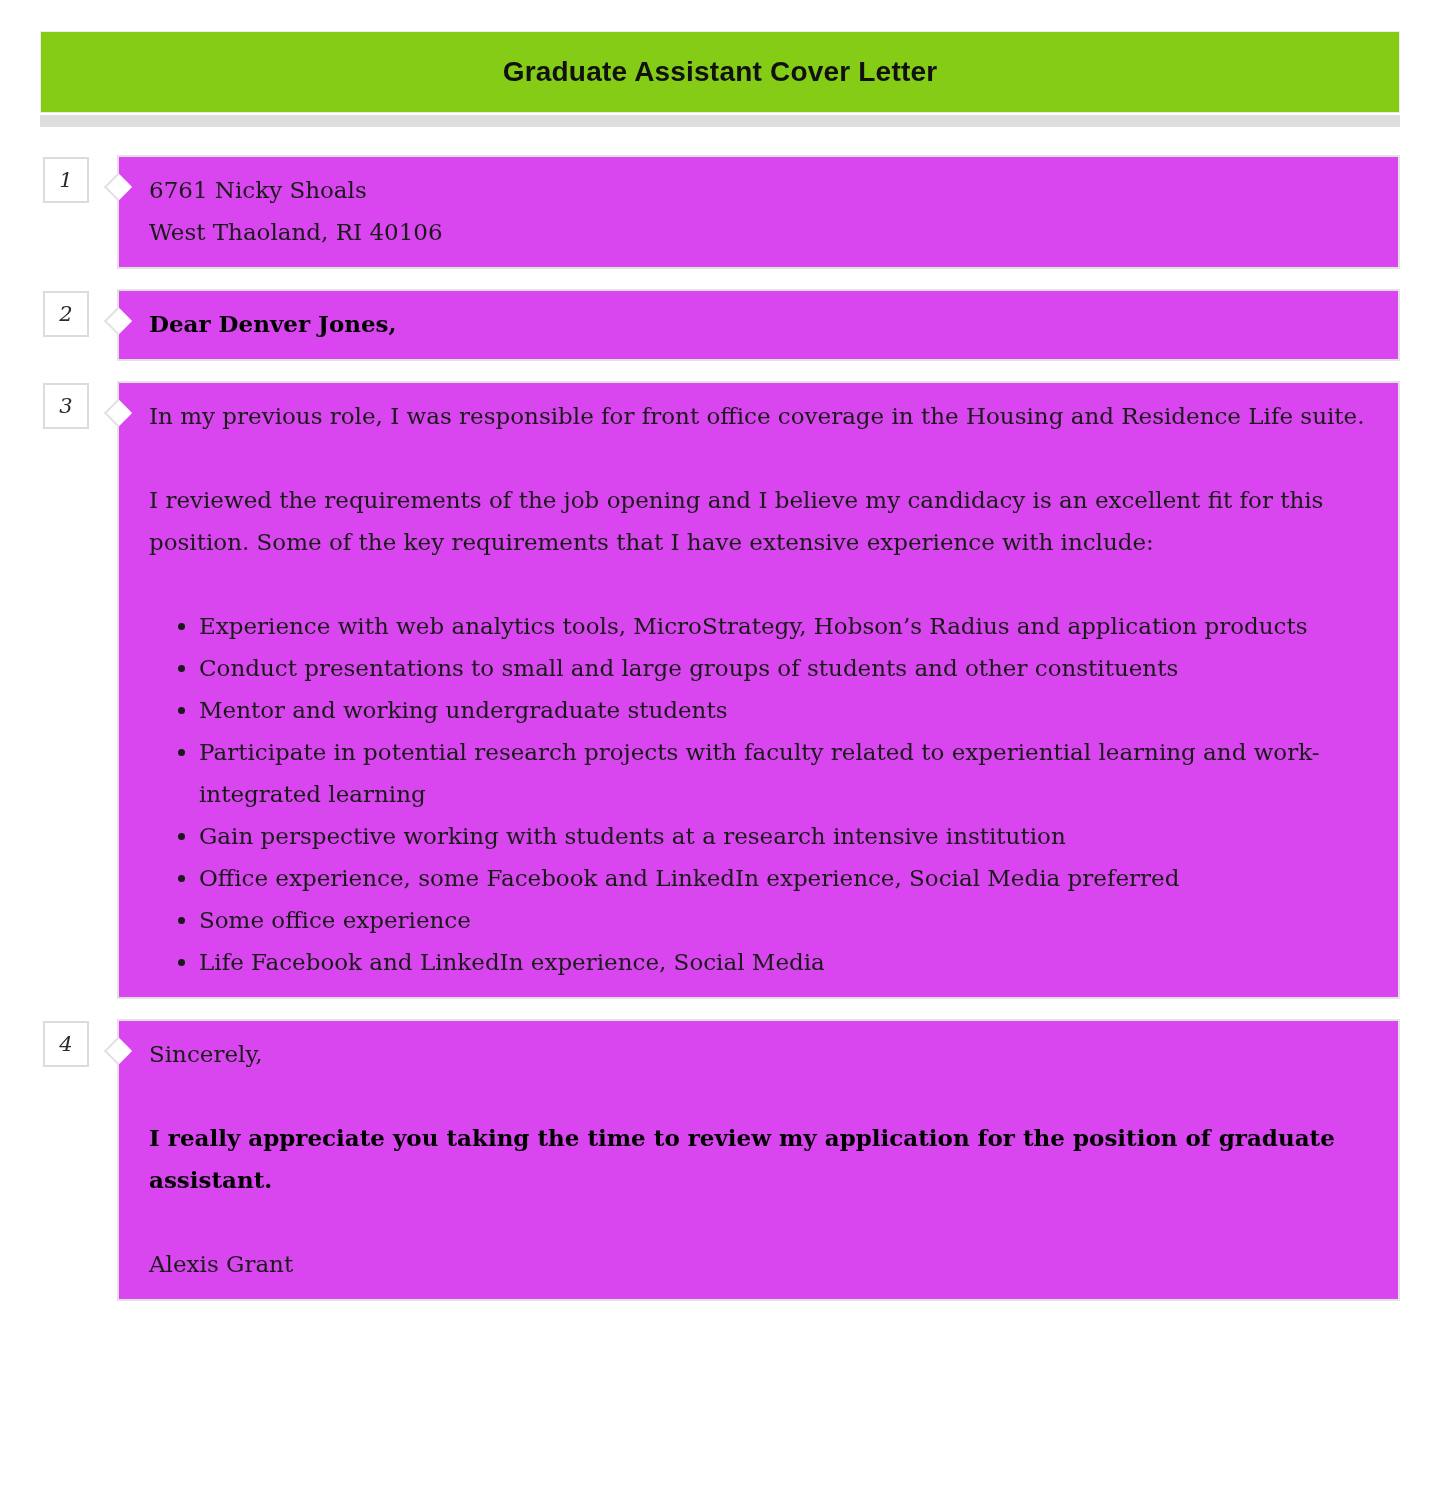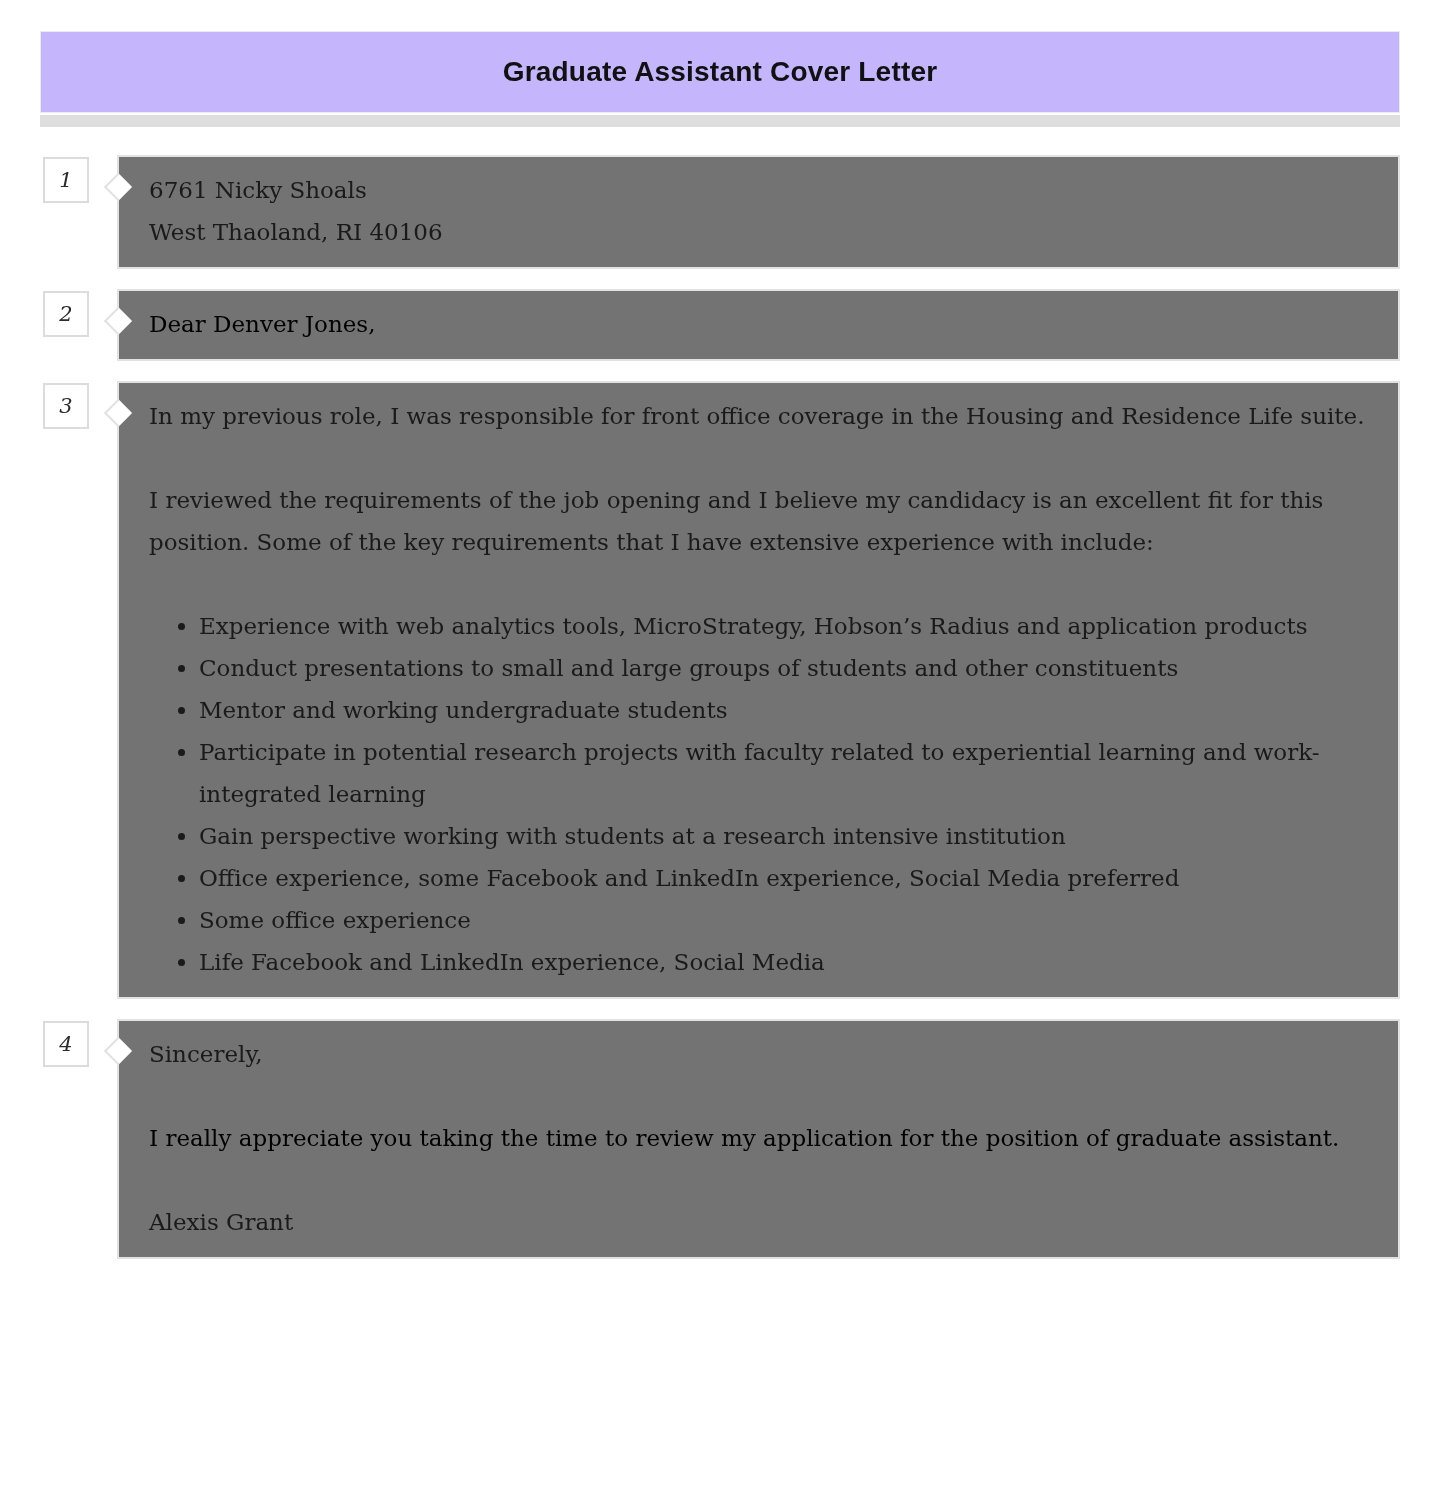--- a/index.html
+++ b/index.html
@@ -8,21 +8,21 @@
   body {
     width: 1440px;
     font-family: "DejaVu Serif", serif;
     color: #1a1a1a;
   }
   .page { padding: 31px 40px 24px 40px; }
 
   
   .header {
     height: 82px;
-    background: #c4b5fd;
+    background: #84cc16;
     border: 1px solid #ececec;
     display: flex;
     align-items: center;
     justify-content: center;
   }
   .header h1 {
     margin: 0;
     font-family: "Liberation Sans", sans-serif;
     font-weight: bold;
     font-size: 28px;
@@ -54,42 +54,42 @@
     align-items: center;
     justify-content: center;
     font-style: italic;
     font-size: 21px;
     color: #2b2b2b;
   }
   .bubble {
     position: relative;
     flex: 1;
     margin-left: 28px;
-    background: #737373;
+    background: #d946ef;
     border: 2px solid #e2e2e2;
     padding: 12px 30px 14px 30px;
     font-size: 23px;
     line-height: 42px;
   }
   .bubble::before {
     content: "";
     position: absolute;
     left: -11px;
     top: 20px;
     width: 18px;
     height: 18px;
     background: #ffffff;
     border-left: 2px solid #e2e2e2;
     border-bottom: 2px solid #e2e2e2;
     transform: rotate(45deg);
   }
   .line { margin: 0; }
   .para { margin: 42px 0 0 0; }
   .para:first-child { margin-top: 0; }
-  .bold { font-weight: normal; color: #000000; }
+  .bold { font-weight: bold; color: #000000; }
   ul.bullets {
     margin: 42px 0 0 0;
     padding-left: 50px;
     list-style: disc;
   }
   ul.bullets li { margin: 0; padding: 0; }
 </style>
 </head>
 <body>
 

